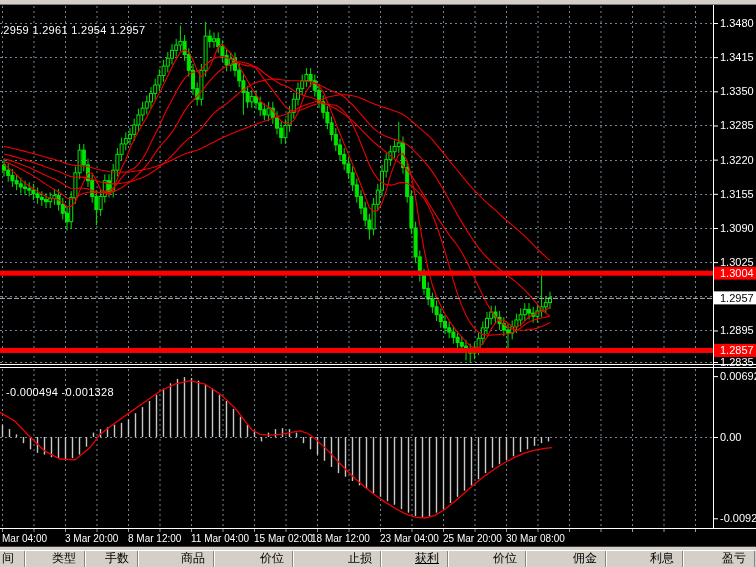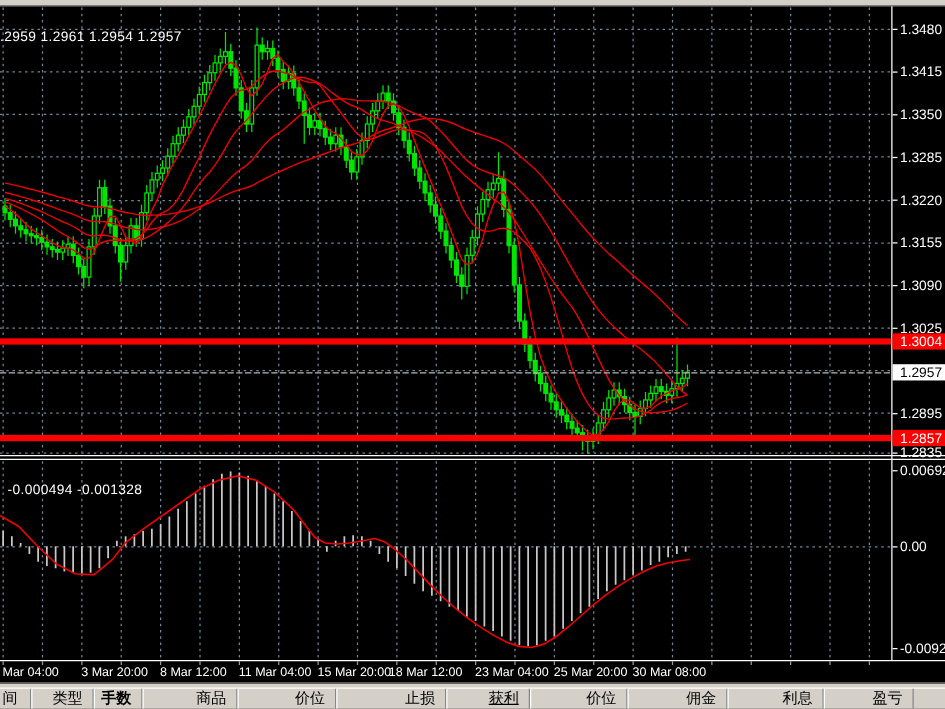--- a/index.html
+++ b/index.html
@@ -519,32 +519,32 @@
 
   <div id="ohlc-info" class="info-text">.2959 1.2961 1.2954 1.2957</div>
 
   <div id="macd-info" class="info-text">-0.000494 -0.001328</div>
 
   <div id="time-axis">
       <div class="time-label" style="left: 2px;">Mar 04:00</div>
       <div class="time-label" style="left: 65px;">3 Mar 20:00</div>
       <div class="time-label" style="left: 128px;">8 Mar 12:00</div>
       <div class="time-label" style="left: 191px;">11 Mar 04:00</div>
-      <div class="time-label" style="left: 254px;">15 Mar 20:00</div>
+      <div class="time-label" style="left: 254px;">15 Mar 02:00</div>
       <div class="time-label" style="left: 311px;">18 Mar 12:00</div>
       <div class="time-label" style="left: 380px;">23 Mar 04:00</div>
       <div class="time-label" style="left: 443px;">25 Mar 20:00</div>
       <div class="time-label" style="left: 506px;">30 Mar 08:00</div>
     </div>
 
   <div id="bottom-chrome">
     <div id="table-header">
         <div class="th-cell" style="width: 25px;">间</div>
-        <div class="th-cell" style="width: 50px;">类型</div>
-        <div class="th-cell" style="width: 39px; font-weight: bold;">手数</div>
+        <div class="th-cell" style="width: 60px;">类型</div>
+        <div class="th-cell" style="width: 53px;">手数</div>
         <div class="th-cell" style="width: 76px;">商品</div>
         <div class="th-cell" style="width: 79px;">价位</div>
         <div class="th-cell" style="width: 88px;">止损</div>
         <div class="th-cell" style="width: 67px; text-decoration: underline;">获利</div>
         <div class="th-cell" style="width: 78px;">价位</div>
         <div class="th-cell" style="width: 80px;">佣金</div>
         <div class="th-cell" style="width: 77px;">利息</div>
         <div class="th-cell" style="width: 72px;">盈亏</div>
       </div>
   </div>

